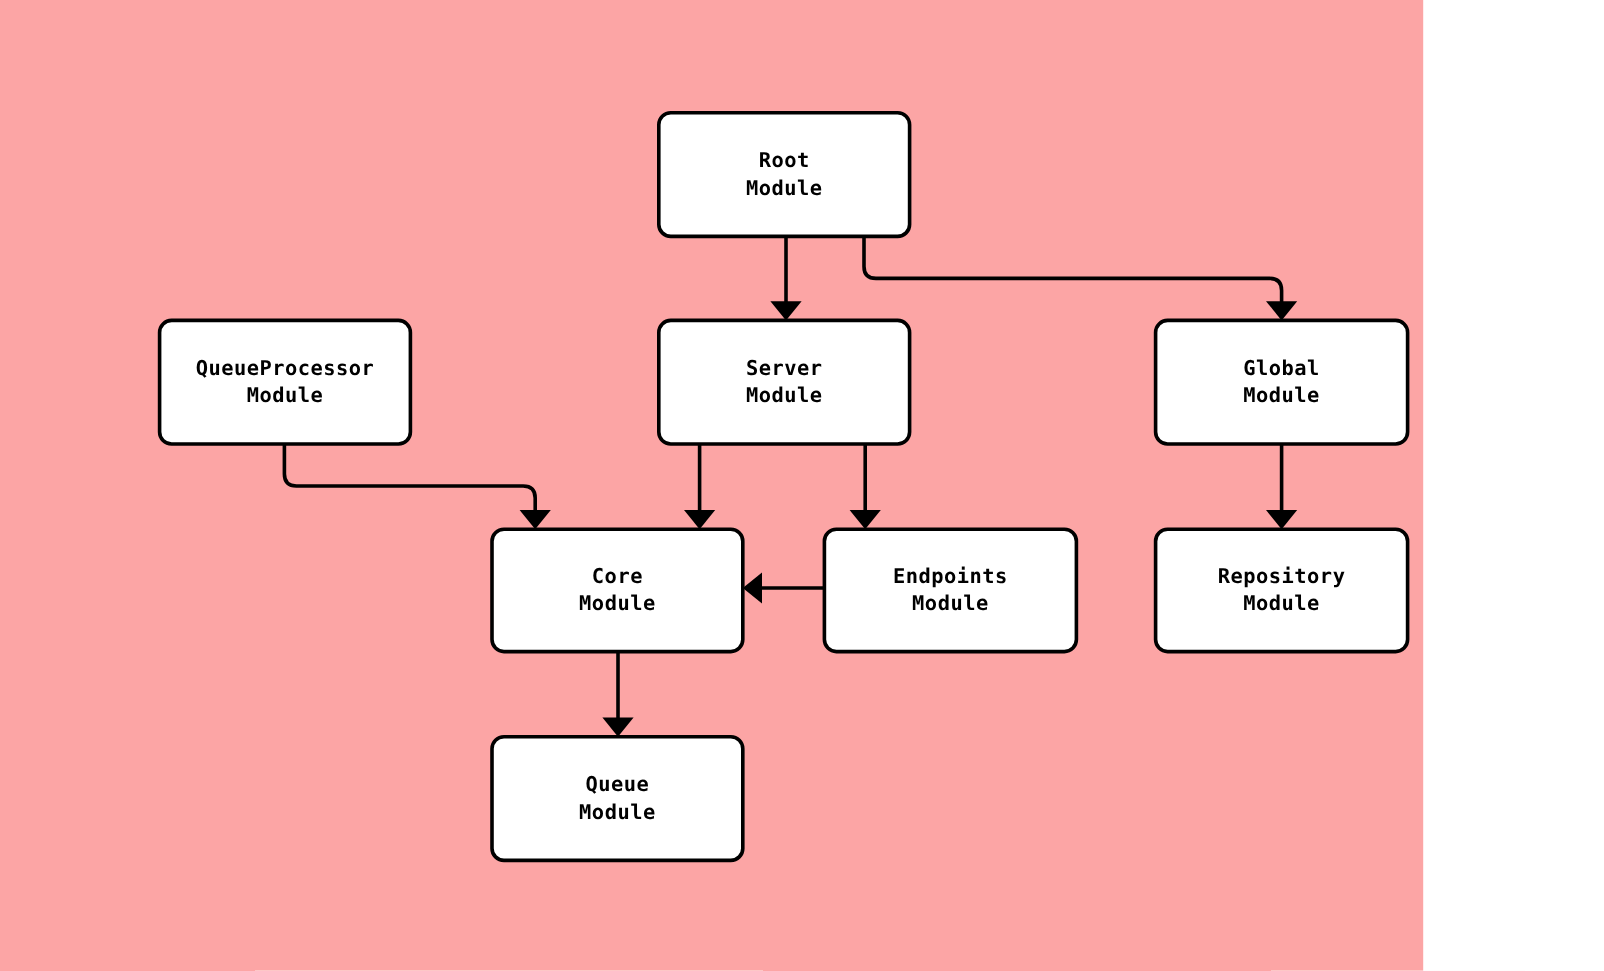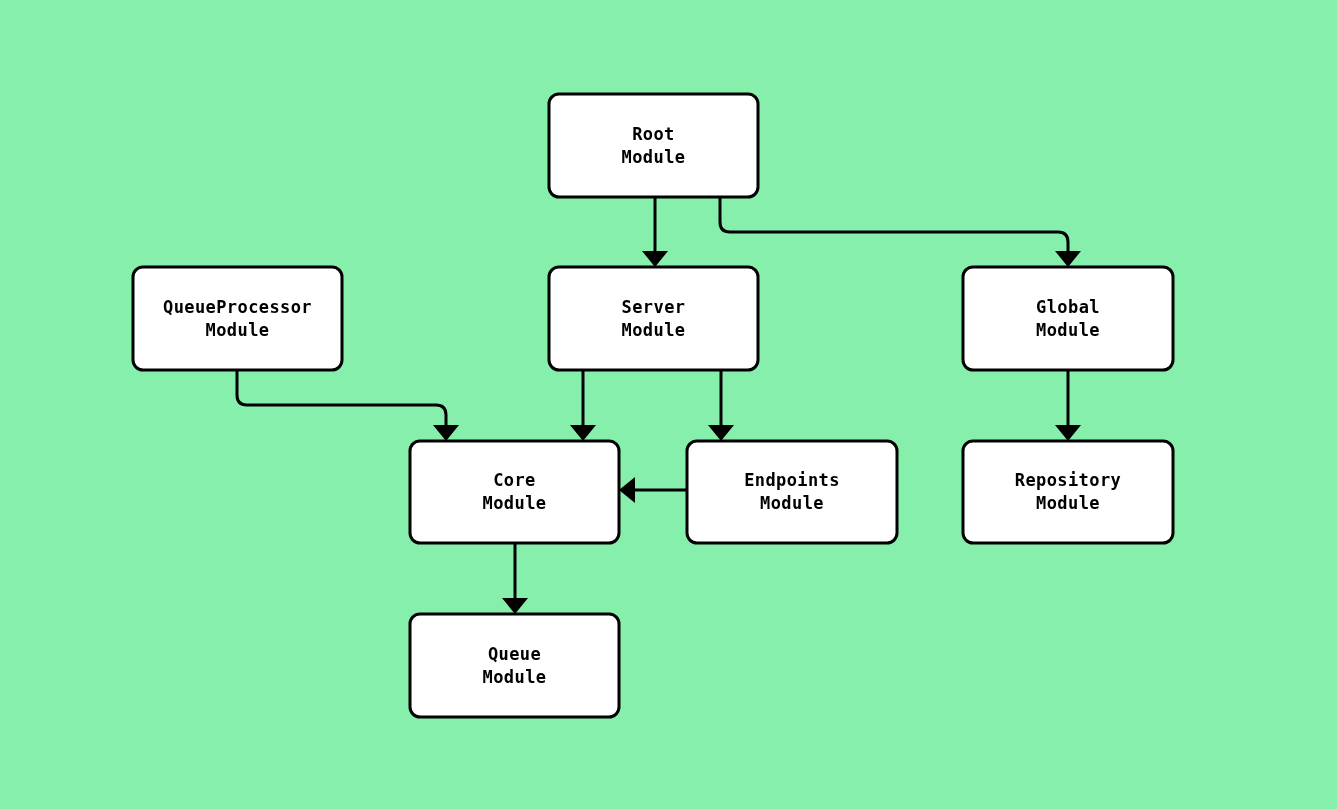--- a/index.html
+++ b/index.html
@@ -9,23 +9,23 @@
     background: #ffffff;
   }
   body {
     width: 1337px;
     height: 809px;
     font-family: "DejaVu Sans Mono", "Liberation Mono", monospace;
     overflow: hidden;
   }
   #diagram-root {
     position: relative;
-    width: 1337px;
+    width: 1186px;
     height: 809px;
-    background: #86efac;
+    background: #fca5a5;
   }
   #diagram-svg {
     position: absolute;
     top: 0;
     left: 0;
     width: 1337px;
     height: 809px;
     display: block;
   }
   .node-box {

